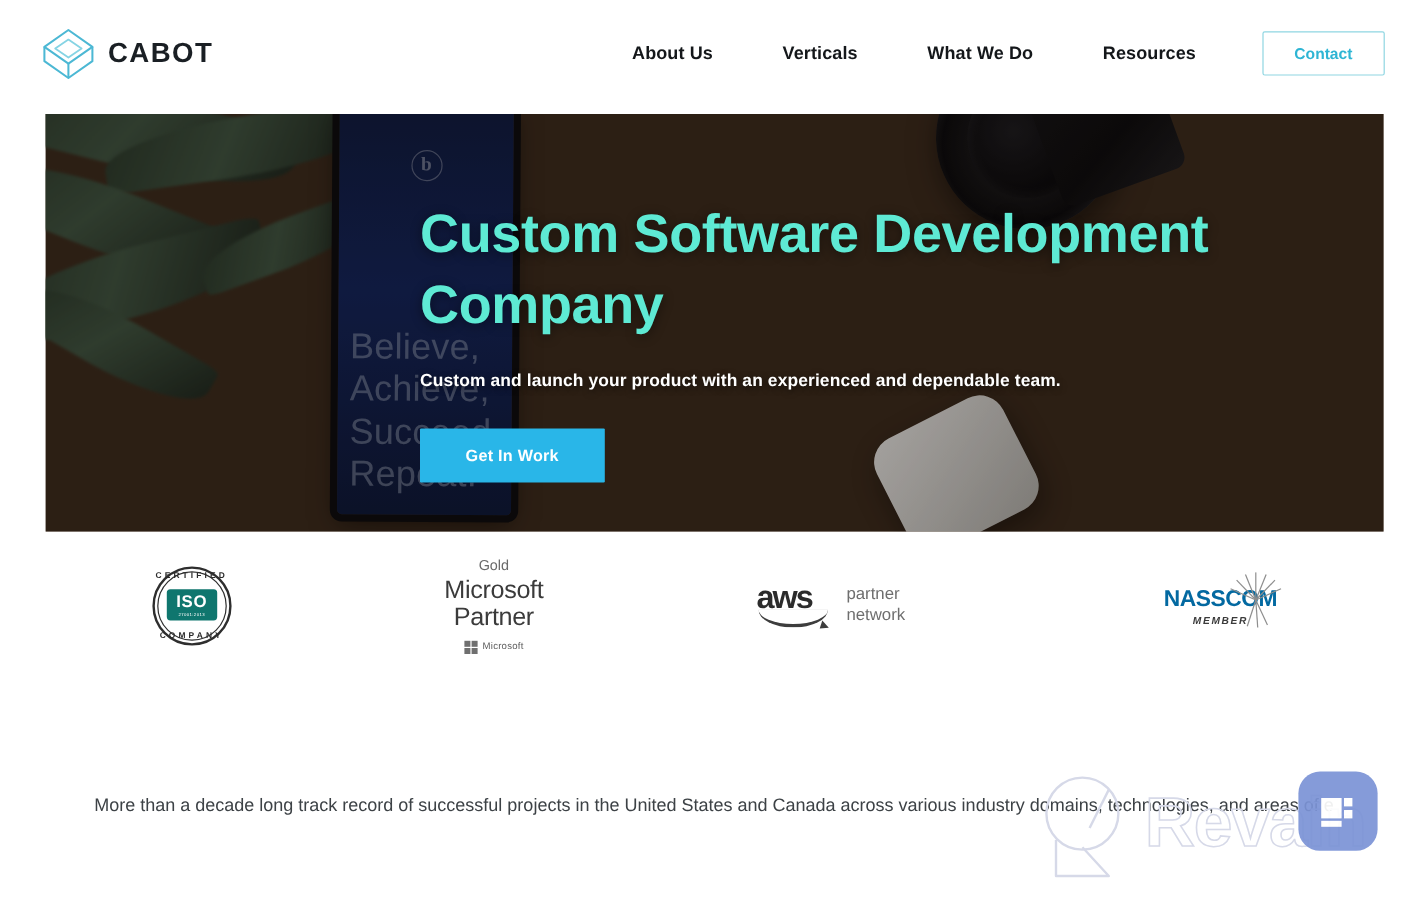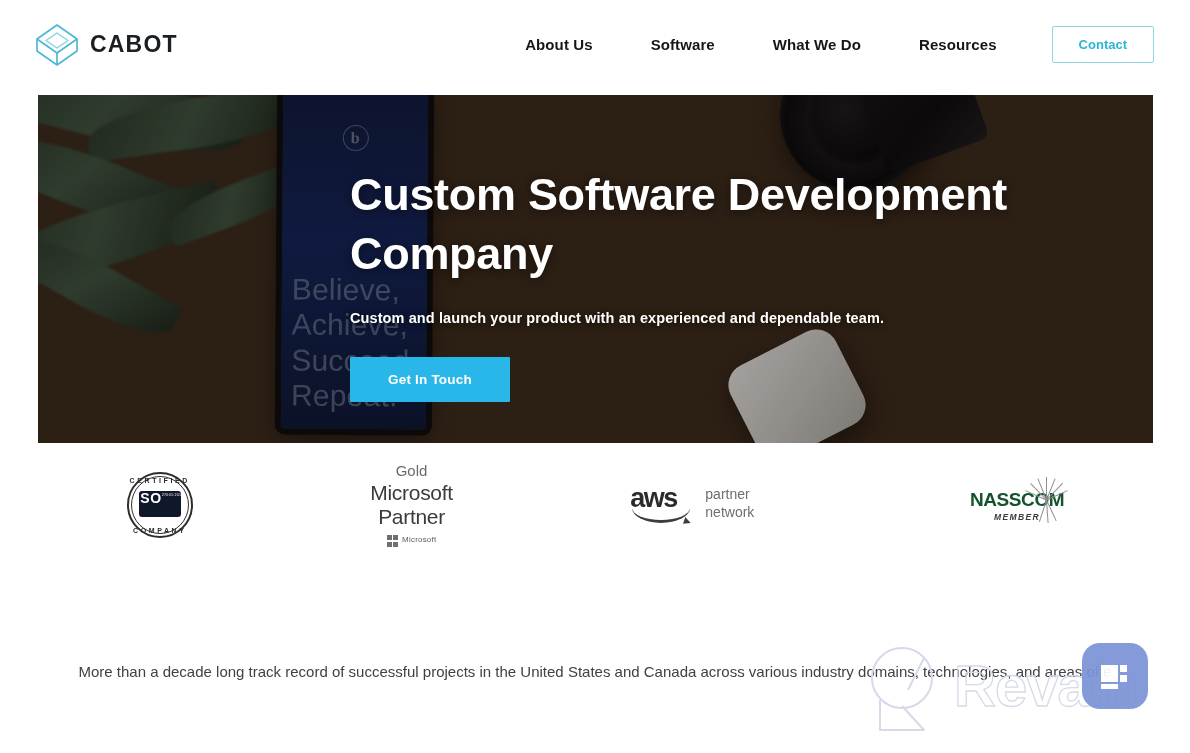--- a/index.html
+++ b/index.html
@@ -113,21 +113,21 @@
     position:absolute; left:700px; top:248px; width:118px; height:104px;
     background:linear-gradient(150deg,#f2f2f0 0%,#d9d9d6 45%,#b9b9b5 100%);
     border-radius:22px; transform:rotate(-27deg);
     box-shadow:0 10px 26px rgba(0,0,0,.45);
     opacity:.93;
   }
   .hero-shade { position:absolute; inset:0; background:rgba(12,8,4,.30); }
 
   .hero-content { position:absolute; left:312px; top:70px; width:690px; }
   .hero-title {
-    color:#ffffff; font-size:45px; line-height:1.32; font-weight:700;
+    color:#5eead4; font-size:45px; line-height:1.32; font-weight:700;
     letter-spacing:-.3px; text-shadow:0 2px 10px rgba(0,0,0,.45);
   }
   .hero-sub {
     margin-top:26px; color:#fff; font-size:14.5px; font-weight:700;
     letter-spacing:.1px; text-shadow:0 1px 6px rgba(0,0,0,.6);
   }
   .hero-cta {
     margin-top:31px; display:inline-block;
     background:#29b6e8; color:#fff;
     font-size:13.5px; font-weight:700; letter-spacing:.2px;
@@ -142,34 +142,34 @@
   .partner { display:flex; align-items:center; justify-content:center; }
 
   .iso { width:66px; height:66px; position:relative; }
   .iso-ring {
     position:absolute; inset:0; border-radius:50%;
     border:2px solid #2e2e2e;
   }
   .iso-ring2 { position:absolute; inset:4px; border-radius:50%; border:1px solid #2e2e2e; }
   .iso-core {
     position:absolute; left:12px; top:19px; width:42px; height:26px;
-    background:#0f172a; border-radius:3px;
-    display:flex; flex-direction:row; justify-content:center;
+    background:#0f766e; border-radius:3px;
+    display:flex; flex-direction:column; align-items:center; justify-content:center;
   }
   .iso-core-main { color:#fff; font-size:14px; font-weight:700; letter-spacing:.6px; line-height:1; }
   .iso-core-sub { color:#fff; font-size:3.6px; letter-spacing:.3px; margin-top:2px; }
   .iso-arc-top, .iso-arc-bot {
     position:absolute; left:0; width:66px; text-align:center;
     font-size:7px; font-weight:700; letter-spacing:2.6px; color:#2b2b2b;
   }
   .iso-arc-top { top:5px; }
   .iso-arc-bot { bottom:4px; }
 
   .ms { text-align:center; color:#3b3b3b; line-height:1.12; }
-  .ms-gold { font-size:15px; color:#6a6a6a; margin-bottom:1px; }
+  .ms-gold { font-size:12px; color:#6a6a6a; margin-bottom:1px; }
   .ms-name { font-size:21px; font-weight:400; letter-spacing:-.3px; }
   .ms-partner { font-size:21px; font-weight:400; letter-spacing:-.3px; }
   .ms-foot { display:flex; align-items:center; justify-content:center; gap:4px; margin-top:7px; }
   .ms-grid { display:grid; grid-template-columns:5px 5px; grid-template-rows:5px 5px; gap:1.4px; }
   .ms-grid i { display:block; background:#6f6f6f; }
   .ms-foot-txt { font-size:8px; color:#5c5c5c; letter-spacing:.2px; }
 
   .aws { display:flex; align-items:flex-start; gap:13px; }
   .aws-mark { position:relative; width:62px; height:40px; }
   .aws-word {
@@ -181,21 +181,21 @@
     border-bottom:3px solid #3d3d3d; border-radius:0 0 50% 50%/0 0 100% 100%;
   }
   .aws-swoosh::after{
     content:""; position:absolute; right:-1px; bottom:-5px;
     border-left:7px solid #3d3d3d; border-top:4px solid transparent;
     border-bottom:3px solid transparent; transform:rotate(18deg);
   }
   .aws-txt { font-size:14px; color:#6e6e6e; line-height:1.32; }
 
   .nasscom { position:relative; text-align:center; }
-  .nasscom-word { font-size:19px; font-weight:800; color:#14532d; letter-spacing:-.4px;margin-left:38px; }
+  .nasscom-word { font-size:19px; font-weight:800; color:#0369a1; letter-spacing:-.4px;margin-left:38px; }
   .nasscom-member {
     font-size:8.5px; font-weight:700; font-style:italic; color:#3b3b3b;
     letter-spacing:1.4px; margin-top:1px; margin-left:38px;
   }
   .burst { position:absolute; right:-6px; top:-12px; width:46px; height:46px; }
   .burst i {
     position:absolute; left:22px; top:0; width:1px; height:23px;
     background:#8e8e8e; transform-origin:50% 100%;
   }
 
@@ -249,21 +249,21 @@
         </g>
         <g fill="none" stroke="#86d4e4" stroke-width="1.5" stroke-linejoin="round">
           <path d="M24 12 L35 19.5 L24 27 L13 19.5 Z"></path>
         </g>
       </svg>
       <span class="brand-name">CABOT</span>
     </div>
 
     <nav class="nav">
       <span class="nav-link">About Us</span>
-      <span class="nav-link">Software</span>
+      <span class="nav-link">Verticals</span>
       <span class="nav-link">What We Do</span>
       <span class="nav-link">Resources</span>
       <button class="contact-btn">Contact</button>
     </nav>
   </div>
 
   <section class="hero">
     <div class="hero-photo">
       <div class="wood"></div>
 
@@ -281,21 +281,21 @@
 
       <div class="lens"></div>
       <div class="lens-body"></div>
       <div class="pods"></div>
       <div class="hero-shade"></div>
     </div>
 
     <div class="hero-content">
       <h1 class="hero-title">Custom Software Development Company</h1>
       <p class="hero-sub">Custom and launch your product with an experienced and dependable team.</p>
-      <button class="hero-cta">Get In Touch</button>
+      <button class="hero-cta">Get In Work</button>
     </div>
   </section>
 
   <div class="partners">
 
     <div class="partner">
       <div class="iso">
         <div class="iso-ring"></div>
         <div class="iso-ring2"></div>
         <div class="iso-arc-top">CERTIFIED</div>

